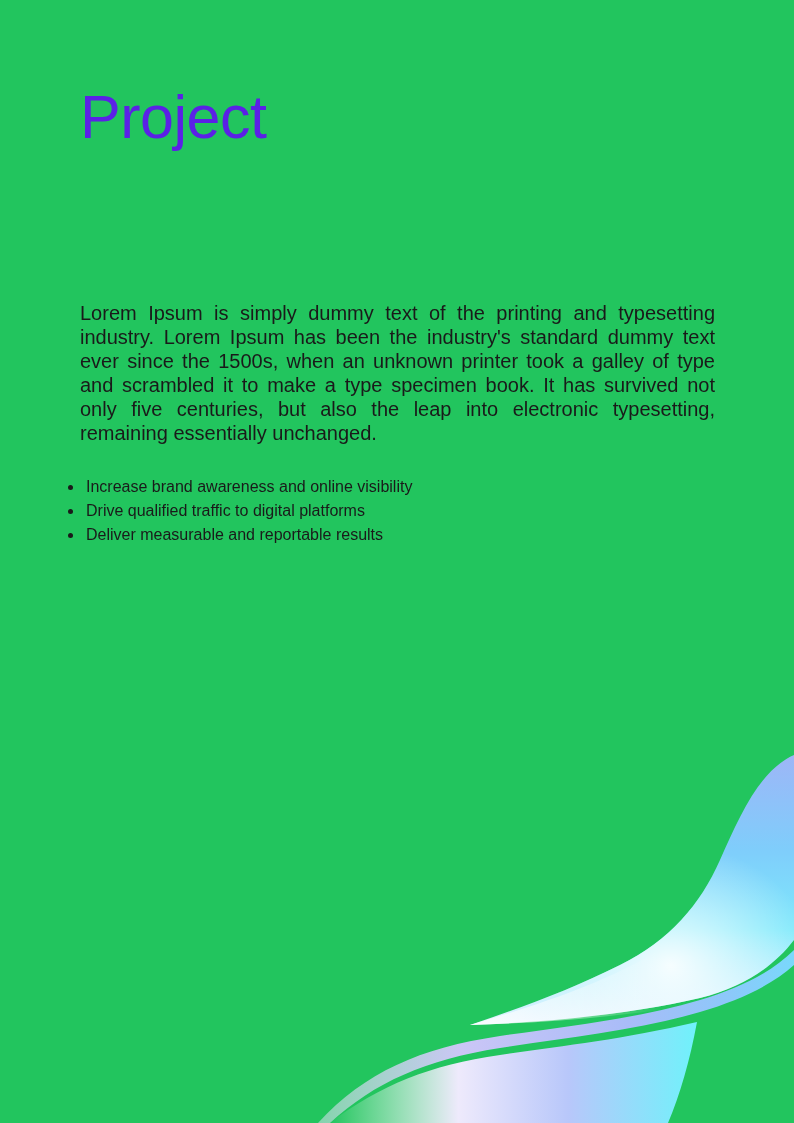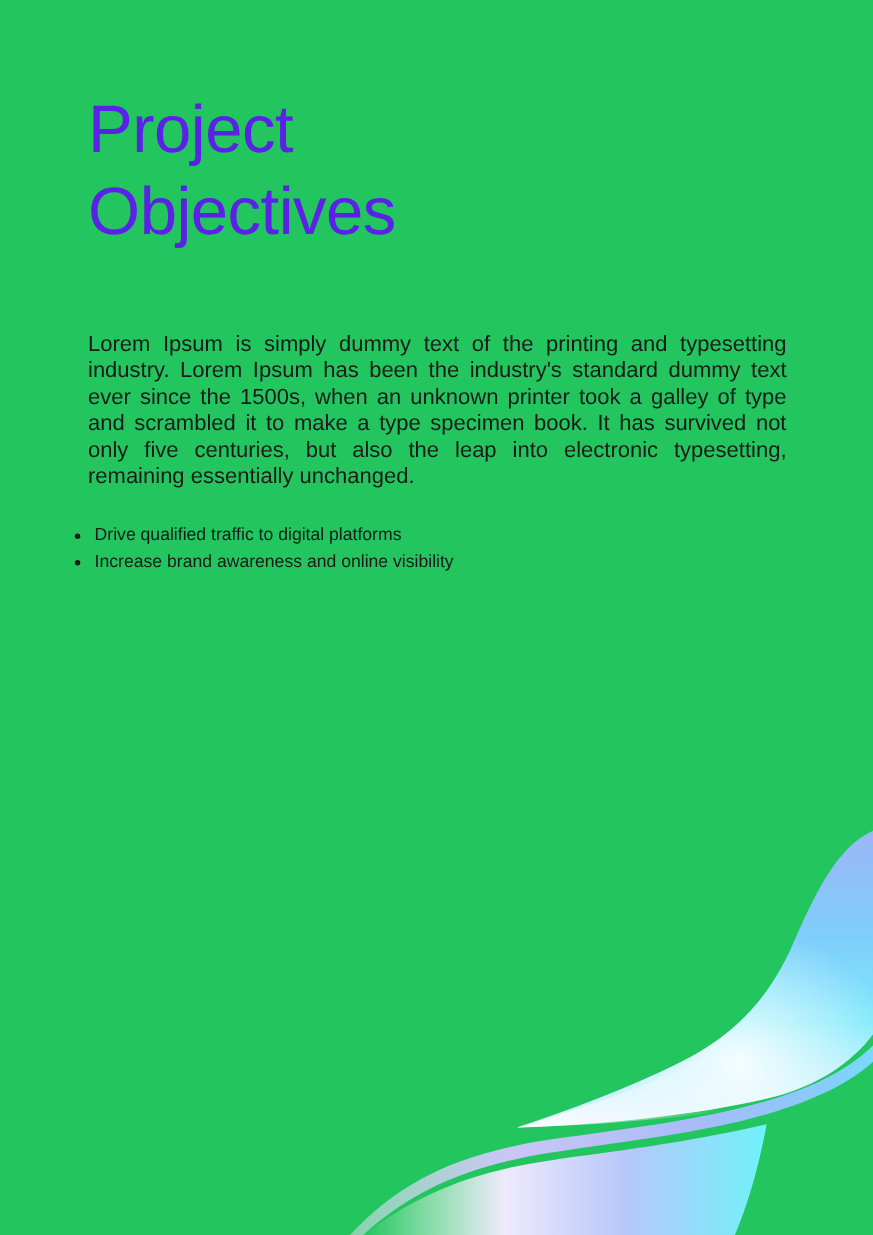--- a/index.html
+++ b/index.html
@@ -137,29 +137,32 @@
              C 570 1037, 640 1030, 700 1012
              C 740 1000, 772 985, 794 965
              L 794 950
              C 772 972, 740 988, 700 1000
              C 640 1018, 570 1026, 500 1036
              C 420 1048, 365 1072, 318 1123 Z" fill="url(#gRibbon)"></path>
   </svg>
 
   <h1 class="title">
     <span>Project</span>
-    <span>Objectives</span>
   </h1>
 
   <p class="intro">Lorem Ipsum is simply dummy text of the printing and typesetting industry. Lorem Ipsum has been the industry's standard dummy text ever since the 1500s, when an unknown printer took a galley of type and scrambled it to make a type specimen book. It has survived not only five centuries, but also the leap into electronic typesetting, remaining essentially unchanged.</p>
 
   <ul class="objectives">
     <li>
       <span class="bullet"></span>
+      <span>Increase brand awareness and online visibility</span>
+    </li>
+    <li>
+      <span class="bullet"></span>
       <span>Drive qualified traffic to digital platforms</span>
     </li>
     <li>
       <span class="bullet"></span>
-      <span>Increase brand awareness and online visibility</span>
+      <span>Deliver measurable and reportable results</span>
     </li>
   </ul>
 
 </div>
 
 </body></html>

